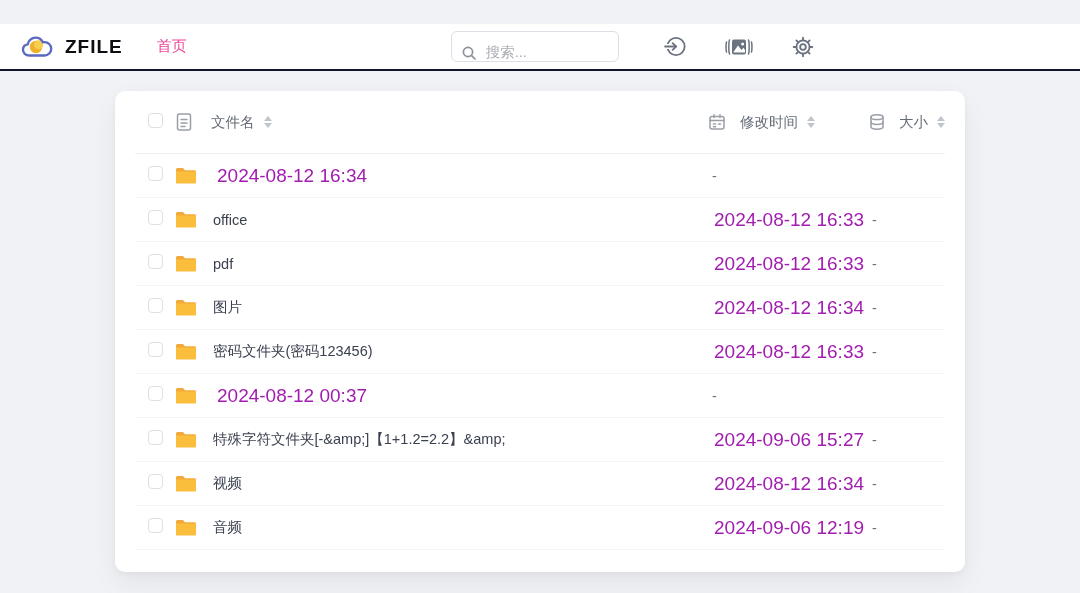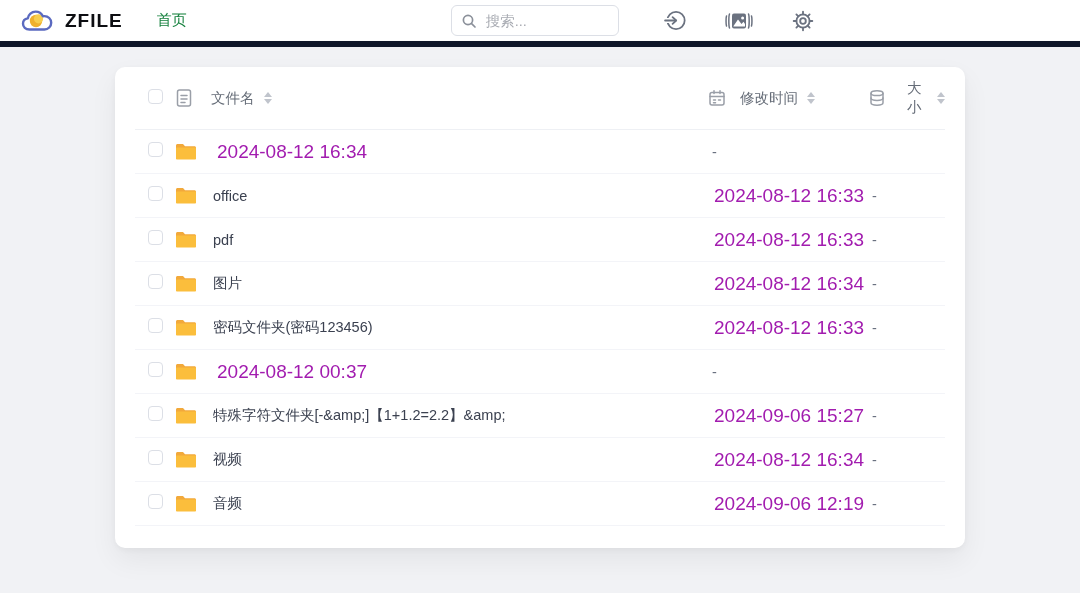--- a/index.html
+++ b/index.html
@@ -6,31 +6,31 @@
   html,body { margin:0; padding:0; }
   body {
     width:1080px; height:593px; overflow:hidden;
     background:#f1f2f5;
     font-family:"Liberation Sans", sans-serif;
     color:#303133;
   }
 
   
   .topbar {
-    height:47px; background:#ffffff; border-bottom:6px solid #0f172a;
-    display:flex; align-items:center; padding-left:20px;
+    height:47px; background:#ffffff; border-bottom:2px solid #0f172a;
+    display:flex; align-items:center; padding-left:20px;margin-top:24px;
   }
   .logo { display:flex; align-items:center; gap:9px; cursor:pointer; }
   .brand { font-size:19px; font-weight:800; letter-spacing:1px; color:#0d0e12; }
-  .nav-home { margin-left:34px; font-size:15px; font-weight:500; color:#15803d; cursor:pointer; }
+  .nav-home { margin-left:34px; font-size:15px; font-weight:500; color:#ec4899; cursor:pointer; }
 
   .search-box {
     margin-left:264px; width:168px; height:31px;
     border:1px solid #dcdfe6; border-radius:6px; background:#fff;
-    display:flex; align-items:center; padding:0 9px; gap:7px;
+    display:flex; align-items:flex-end; padding:0 9px; gap:7px;
   }
   .search-box input {
     border:none; outline:none; width:100%; font-size:14.5px; color:#303133;
     font-family:"Liberation Sans", sans-serif; background:transparent;
   }
   .search-box input::placeholder { color:#a8abb2; }
 
   .tool-icon { display:flex; align-items:center; cursor:pointer; }
   .tool-icon.login { margin-left:44px; }
   .tool-icon.gallery { margin-left:36px; }
@@ -54,21 +54,21 @@
   .grid-row {
     display:grid;
     grid-template-columns:40px 36px 1fr 160px 77px;
     align-items:center;
   }
   .thead { height:63px; border-bottom:1px solid #eef0f4; }
   .th-label { font-size:14.5px; font-weight:500; color:#666d78; }
   .cell-check { padding-left:13px; }
   .cell-flex { display:flex; align-items:center; gap:7px; }
   .cell-time-h { display:flex; gap:14px; }
-  .cell-size-h { display:flex; align-items:center; gap:21px; overflow:hidden; }
+  .cell-size-h { display:flex; align-items:center; gap:13px; overflow:hidden; }
 
   .row { height:44px; border-bottom:1px solid #f3f4f8; cursor:pointer; }
   .fname { font-size:14.5px; color:#3b4150; padding-left:2px; }
   .ftime { font-size:19px; color:#a21caf; padding-left:6px; }
   .fsize { font-size:14.5px; color:#6a7180; padding-left:4px; }
 
   .cb {
     display:inline-block; width:15px; height:15px;
     border:1px solid #dcdfe6; border-radius:4px; background:#fff; cursor:pointer;
   }

